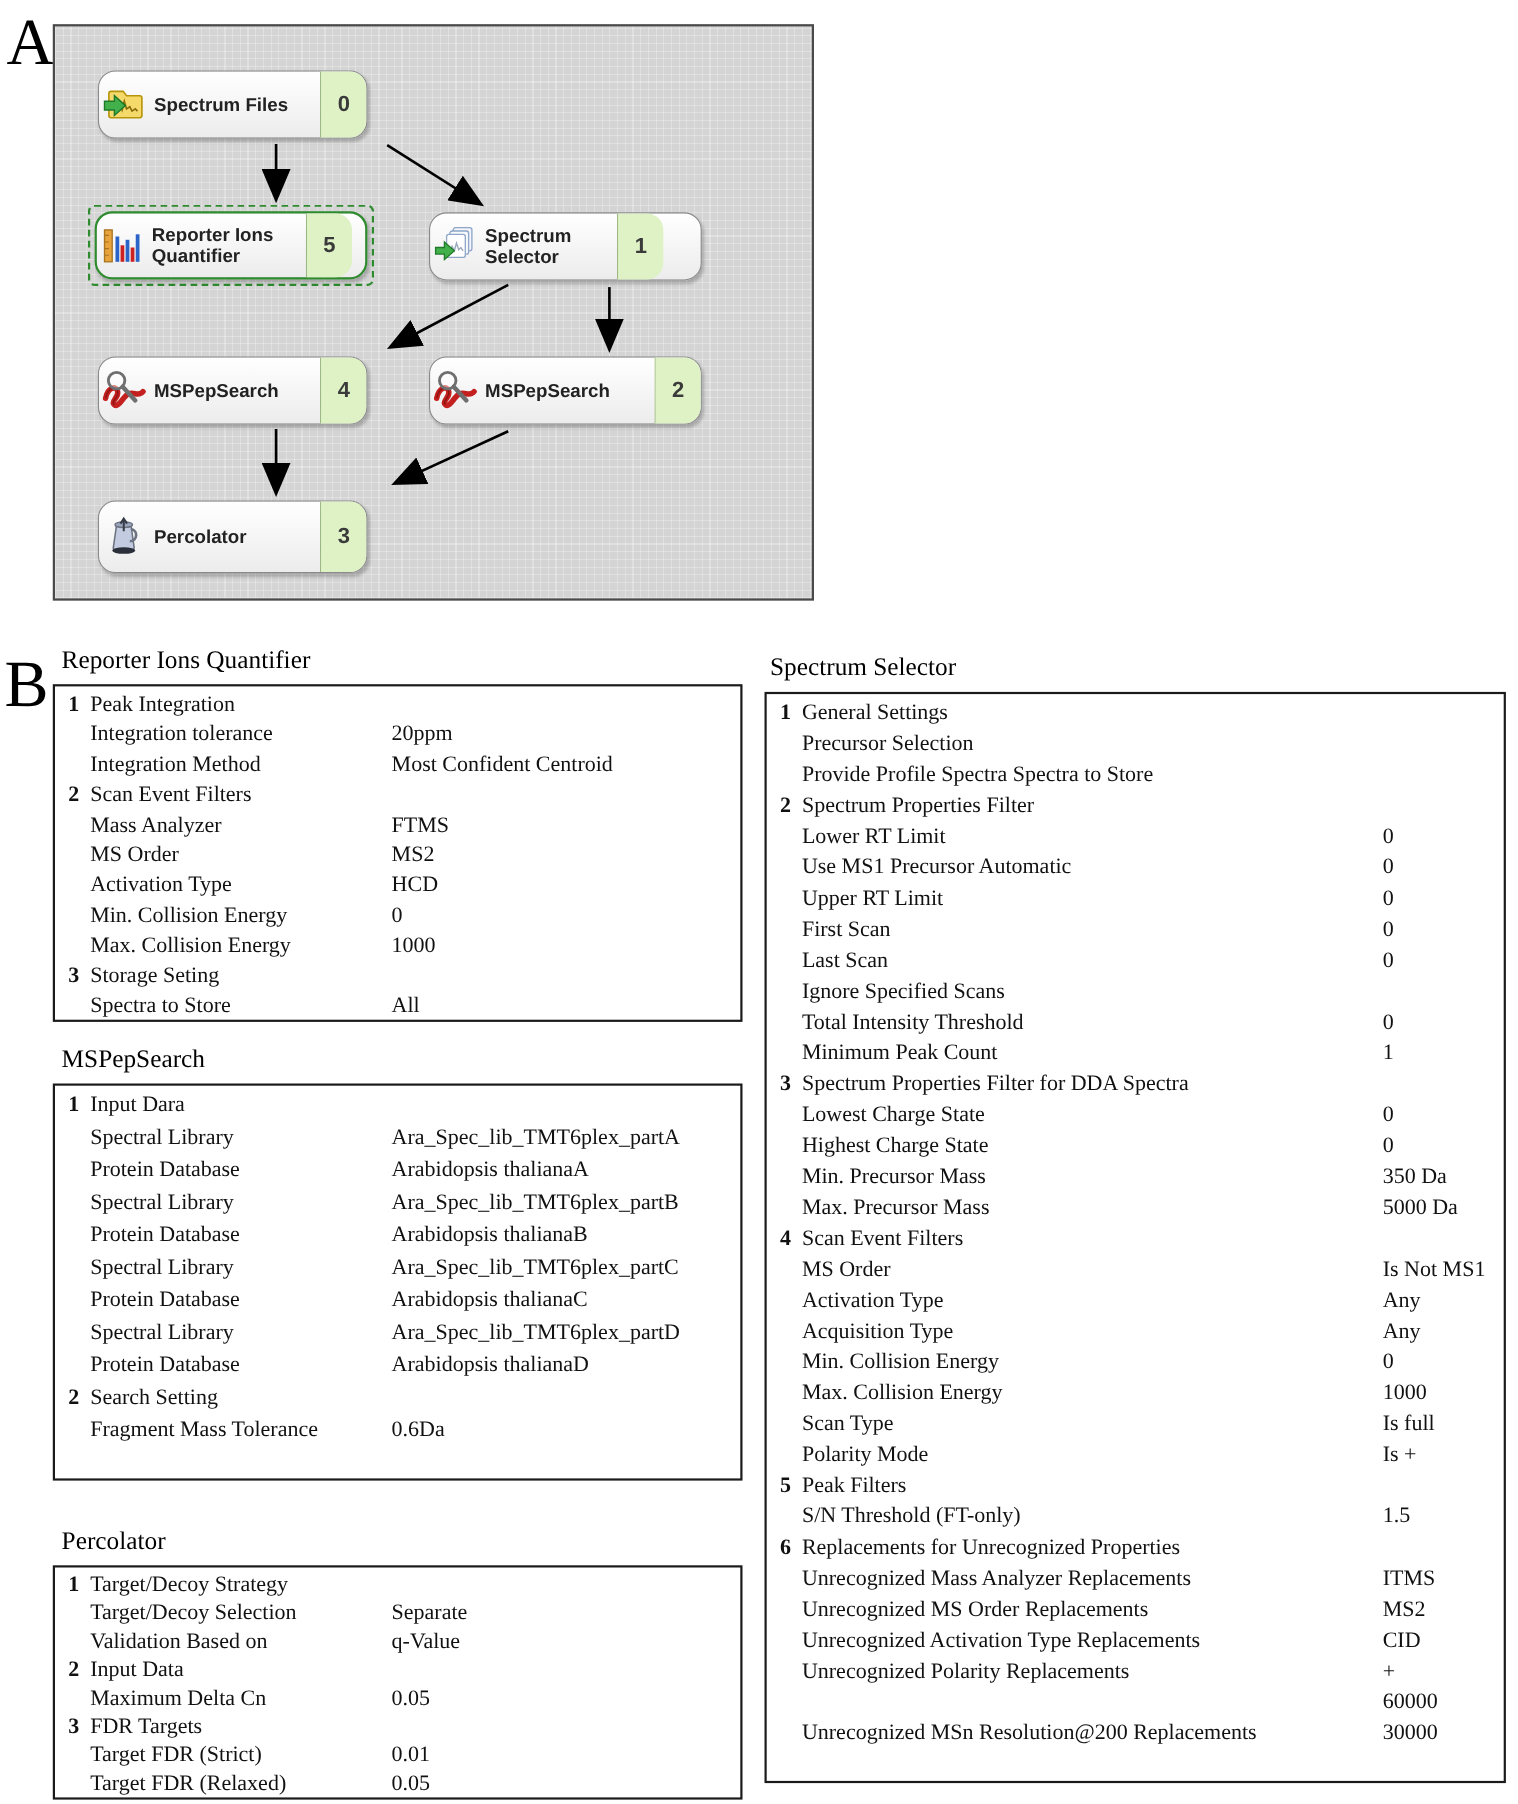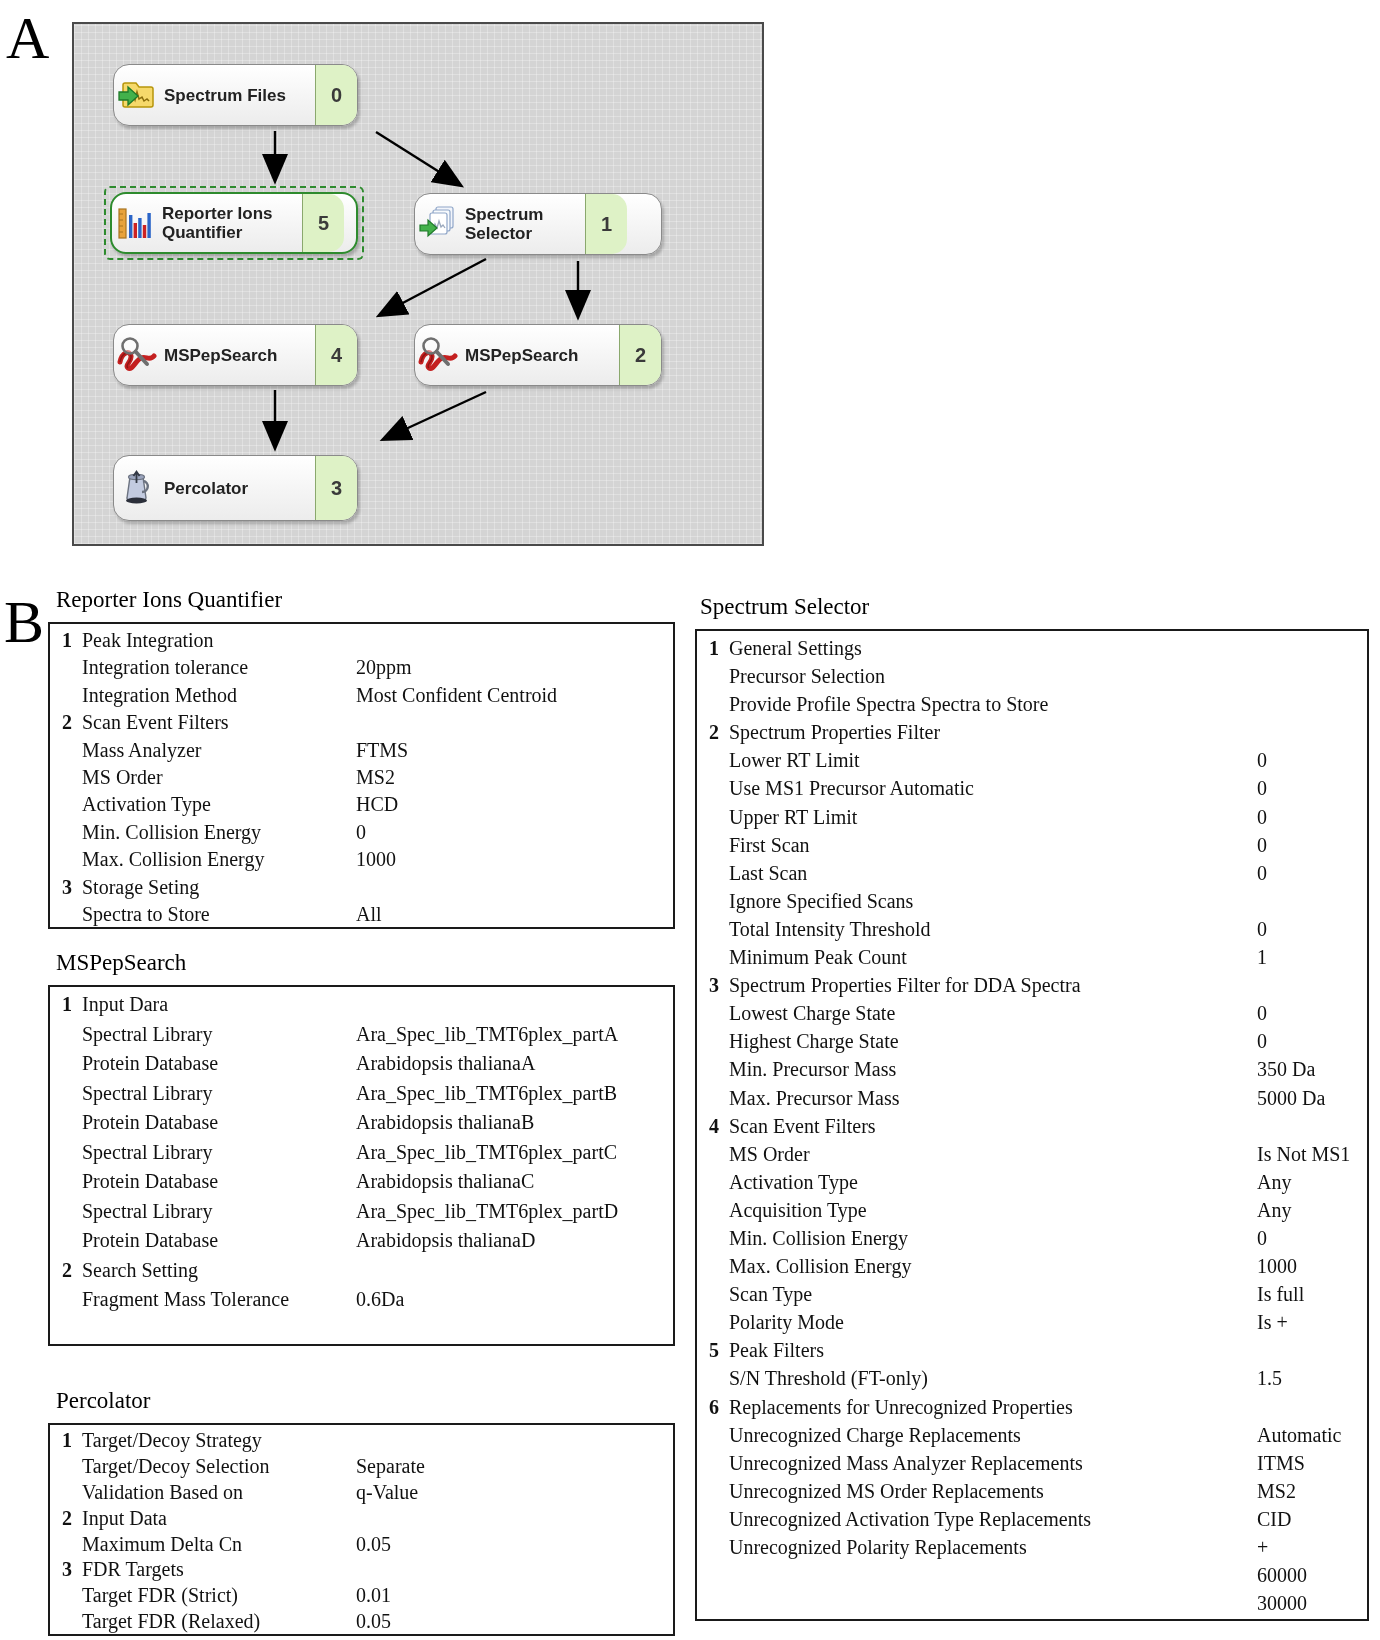--- a/index.html
+++ b/index.html
@@ -9,21 +9,21 @@
   
   .panel-letter{position:absolute;font-family:"Liberation Serif",serif;
     font-size:60px;line-height:60px;color:#000;}
 
   
   .wf-canvas{position:absolute;left:48px;top:22px;width:692px;height:524px;
     background-color:#d4d4d4;
     background-image:
       repeating-linear-gradient(0deg, rgba(255,255,255,.28) 0 1px, transparent 1px 7px),
       repeating-linear-gradient(90deg, rgba(255,255,255,.28) 0 1px, transparent 1px 7px);
-    border:2px solid #4a4a4a;box-sizing:border-box;margin-left:24px;}
+    border:2px solid #4a4a4a;box-sizing:border-box;}
   .arrow-layer{position:absolute;left:0;top:0;width:100%;height:100%;pointer-events:none;}
 
   .wf-node{position:absolute;display:flex;align-items:stretch;
     width:245px;height:62px;background:linear-gradient(#ffffff,#ececec);
     border:1px solid #8a8a8a;border-radius:16px;
     box-shadow:2px 3px 3px rgba(0,0,0,.22);box-sizing:border-box;cursor:pointer;}
   .wf-node .nicon{flex:0 0 46px;display:flex;align-items:center;justify-content:center;}
   .wf-node .nlabel{flex:1 1 auto;display:flex;align-items:center;
     font-family:"Liberation Sans",sans-serif;font-weight:bold;font-size:17px;
     line-height:19px;color:#222;padding-left:4px;}
@@ -459,25 +459,20 @@
         <span class="rlabel">S/N Threshold (FT-only)</span>
         <span class="rval">1.5</span>
       </div>
       <div class="trow sec">
         <span class="rnum">6</span>
         <span class="rlabel">Replacements for Unrecognized Properties</span>
         <span class="rval"></span>
       </div>
       <div class="trow">
         <span class="rnum"></span>
-        <span class="rlabel">Unrecognized Charge Replacements</span>
-        <span class="rval">Automatic</span>
-      </div>
-      <div class="trow">
-        <span class="rnum"></span>
         <span class="rlabel">Unrecognized Mass Analyzer Replacements</span>
         <span class="rval">ITMS</span>
       </div>
       <div class="trow">
         <span class="rnum"></span>
         <span class="rlabel">Unrecognized MS Order Replacements</span>
         <span class="rval">MS2</span>
       </div>
       <div class="trow">
         <span class="rnum"></span>
@@ -488,17 +483,18 @@
         <span class="rnum"></span>
         <span class="rlabel">Unrecognized Polarity Replacements</span>
         <span class="rval">+</span>
       </div>
       <div class="trow">
         <span class="rnum"></span>
         <span class="rval">60000</span>
       </div>
       <div class="trow">
         <span class="rnum"></span>
+        <span class="rlabel">Unrecognized MSn Resolution@200 Replacements</span>
         <span class="rval">30000</span>
       </div>
     </div>
 
 </div>
 
 </body></html>

